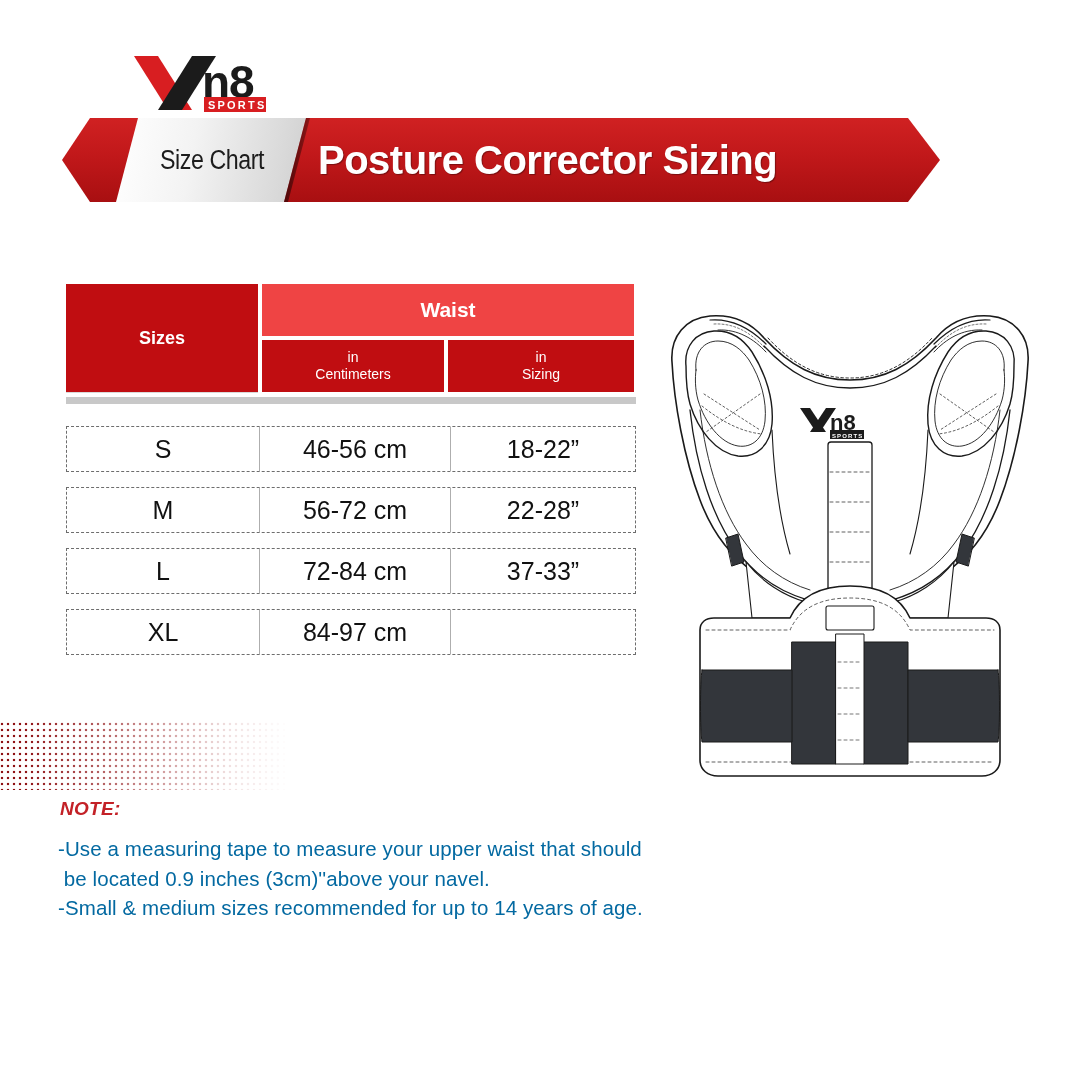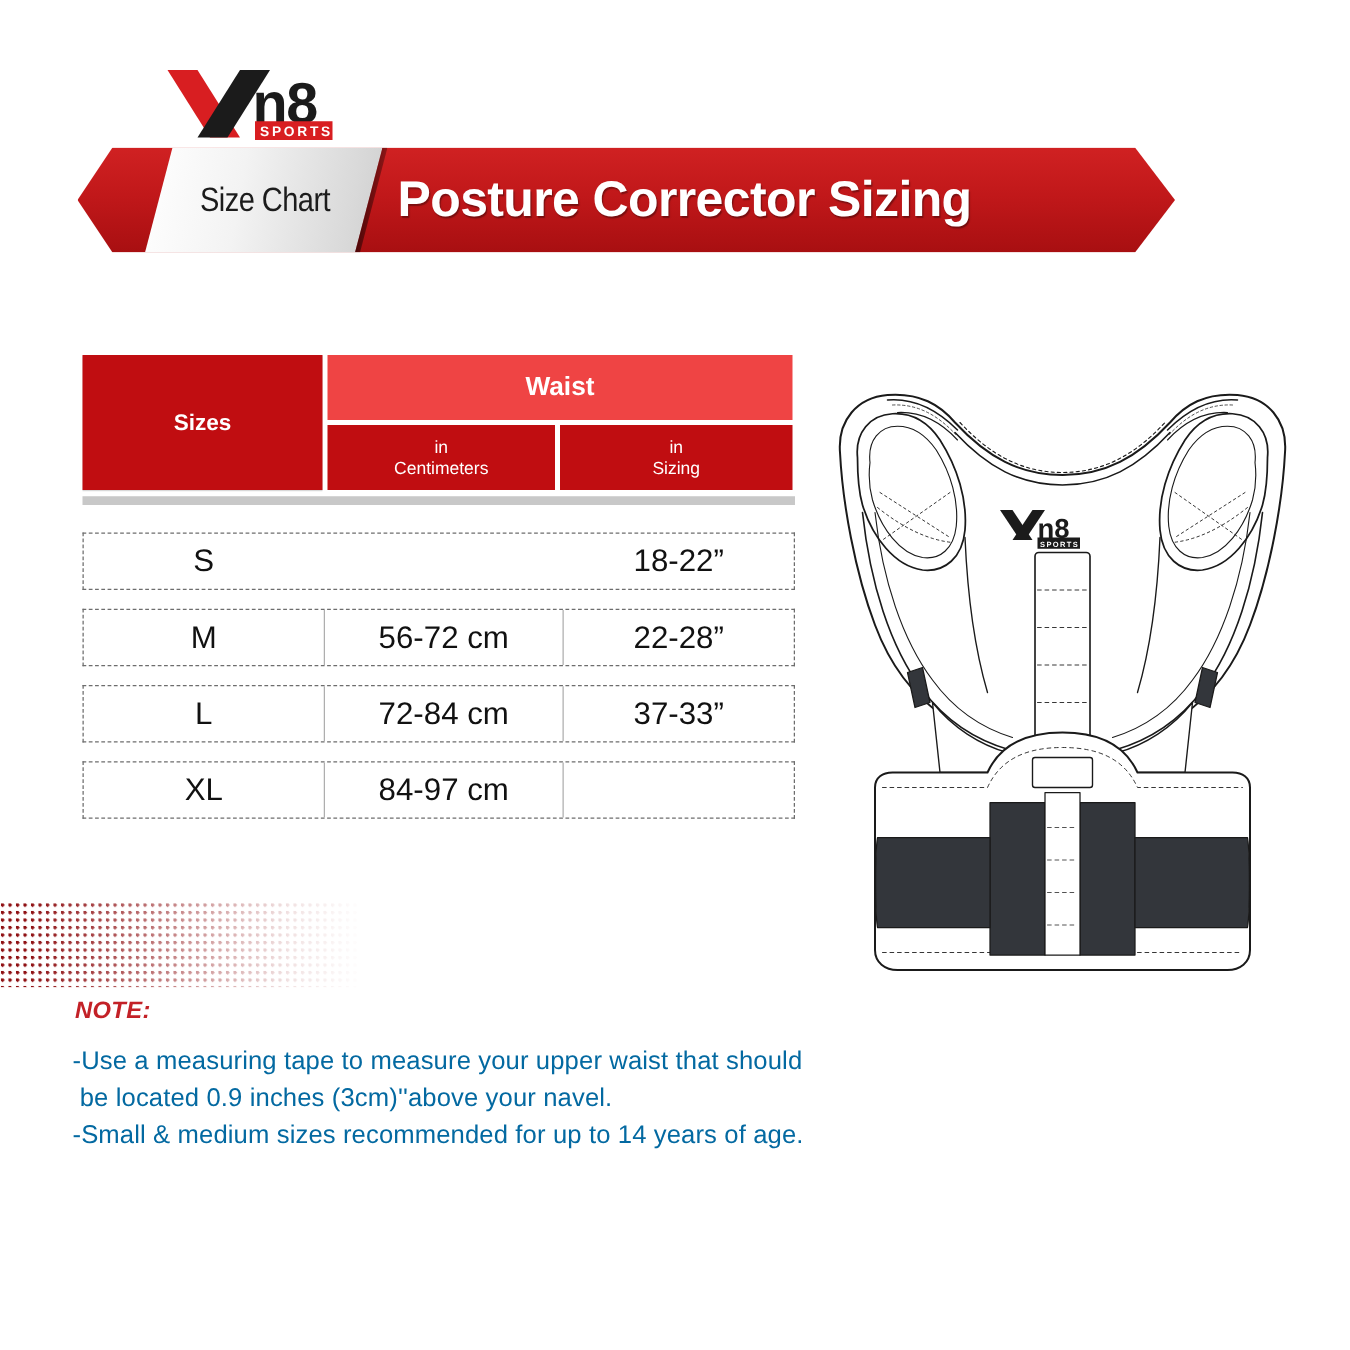--- a/index.html
+++ b/index.html
@@ -163,20 +163,21 @@
         <span>in</span>
         <span>Sizing</span>
       </div>
       <div class="head-underbar"></div>
     </div>
 
     <div class="tbody">
 
       <div class="trow">
         <div class="cell c-size">S</div>
+        <div class="cell c-cm">46-56 cm</div>
         <div class="cell c-in">18-22”</div>
       </div>
 
       <div class="trow">
         <div class="cell c-size">M</div>
         <div class="cell c-cm">56-72 cm</div>
         <div class="cell c-in">22-28”</div>
       </div>
 
       <div class="trow">

